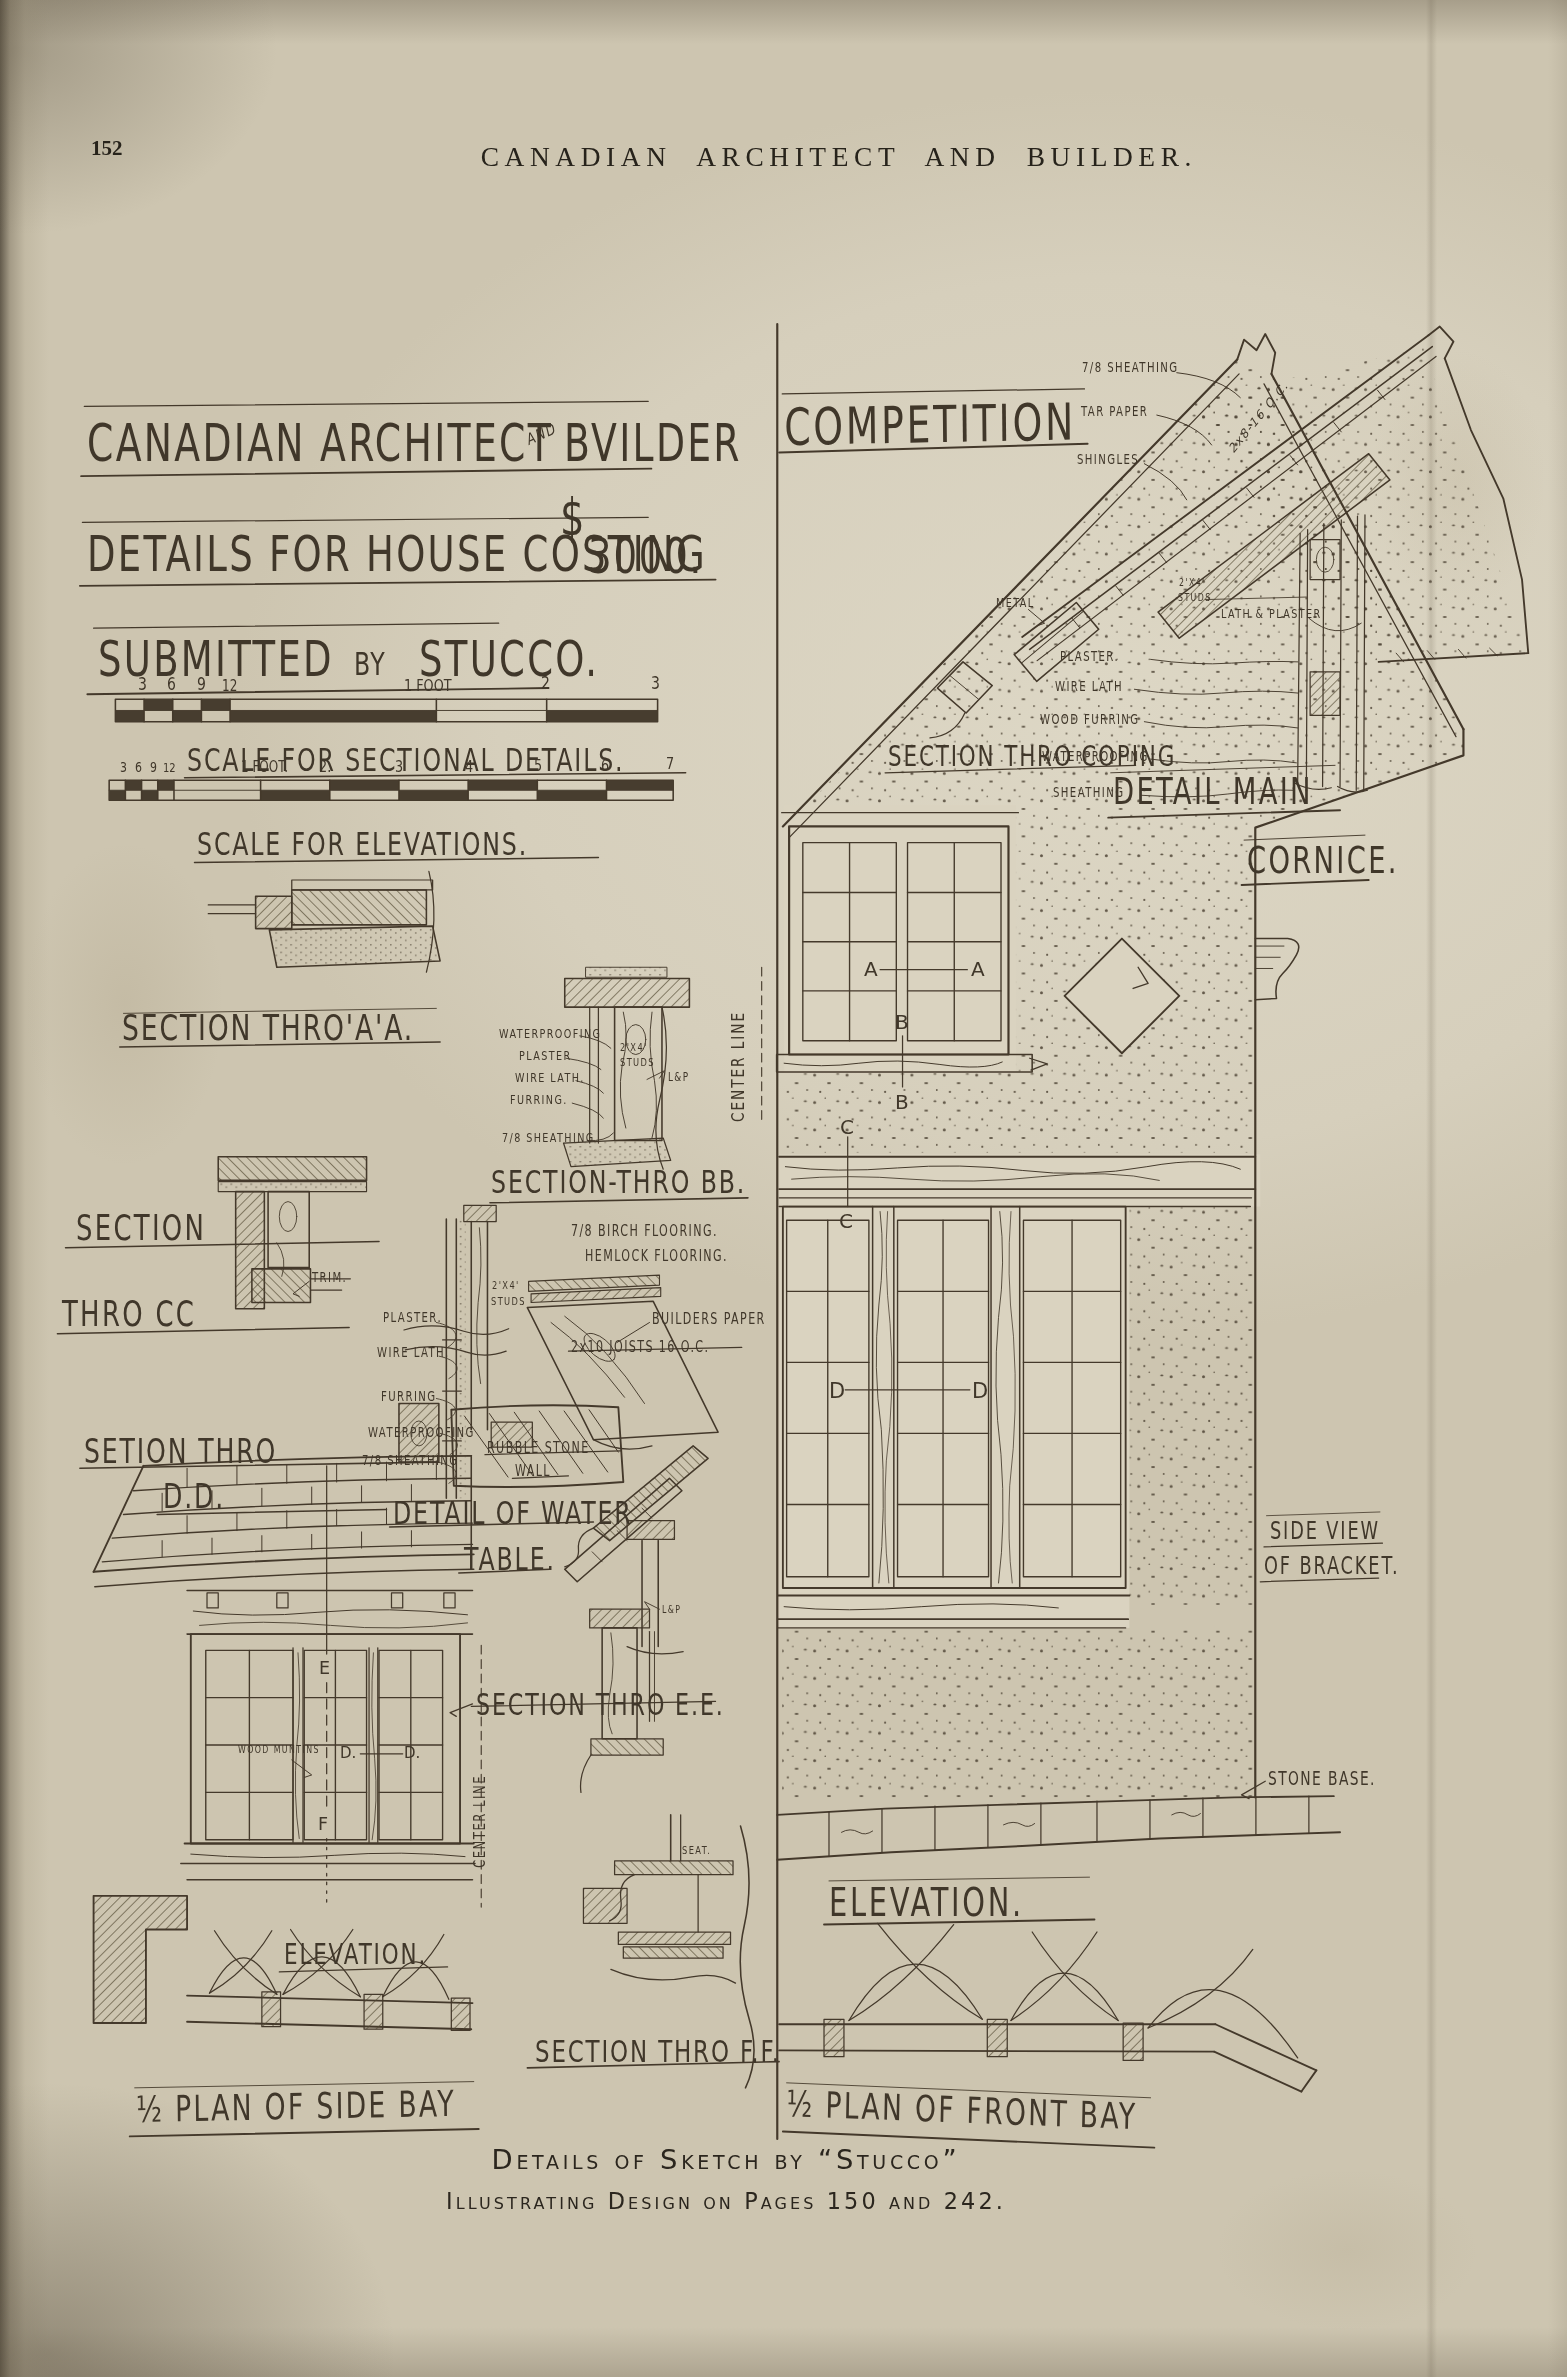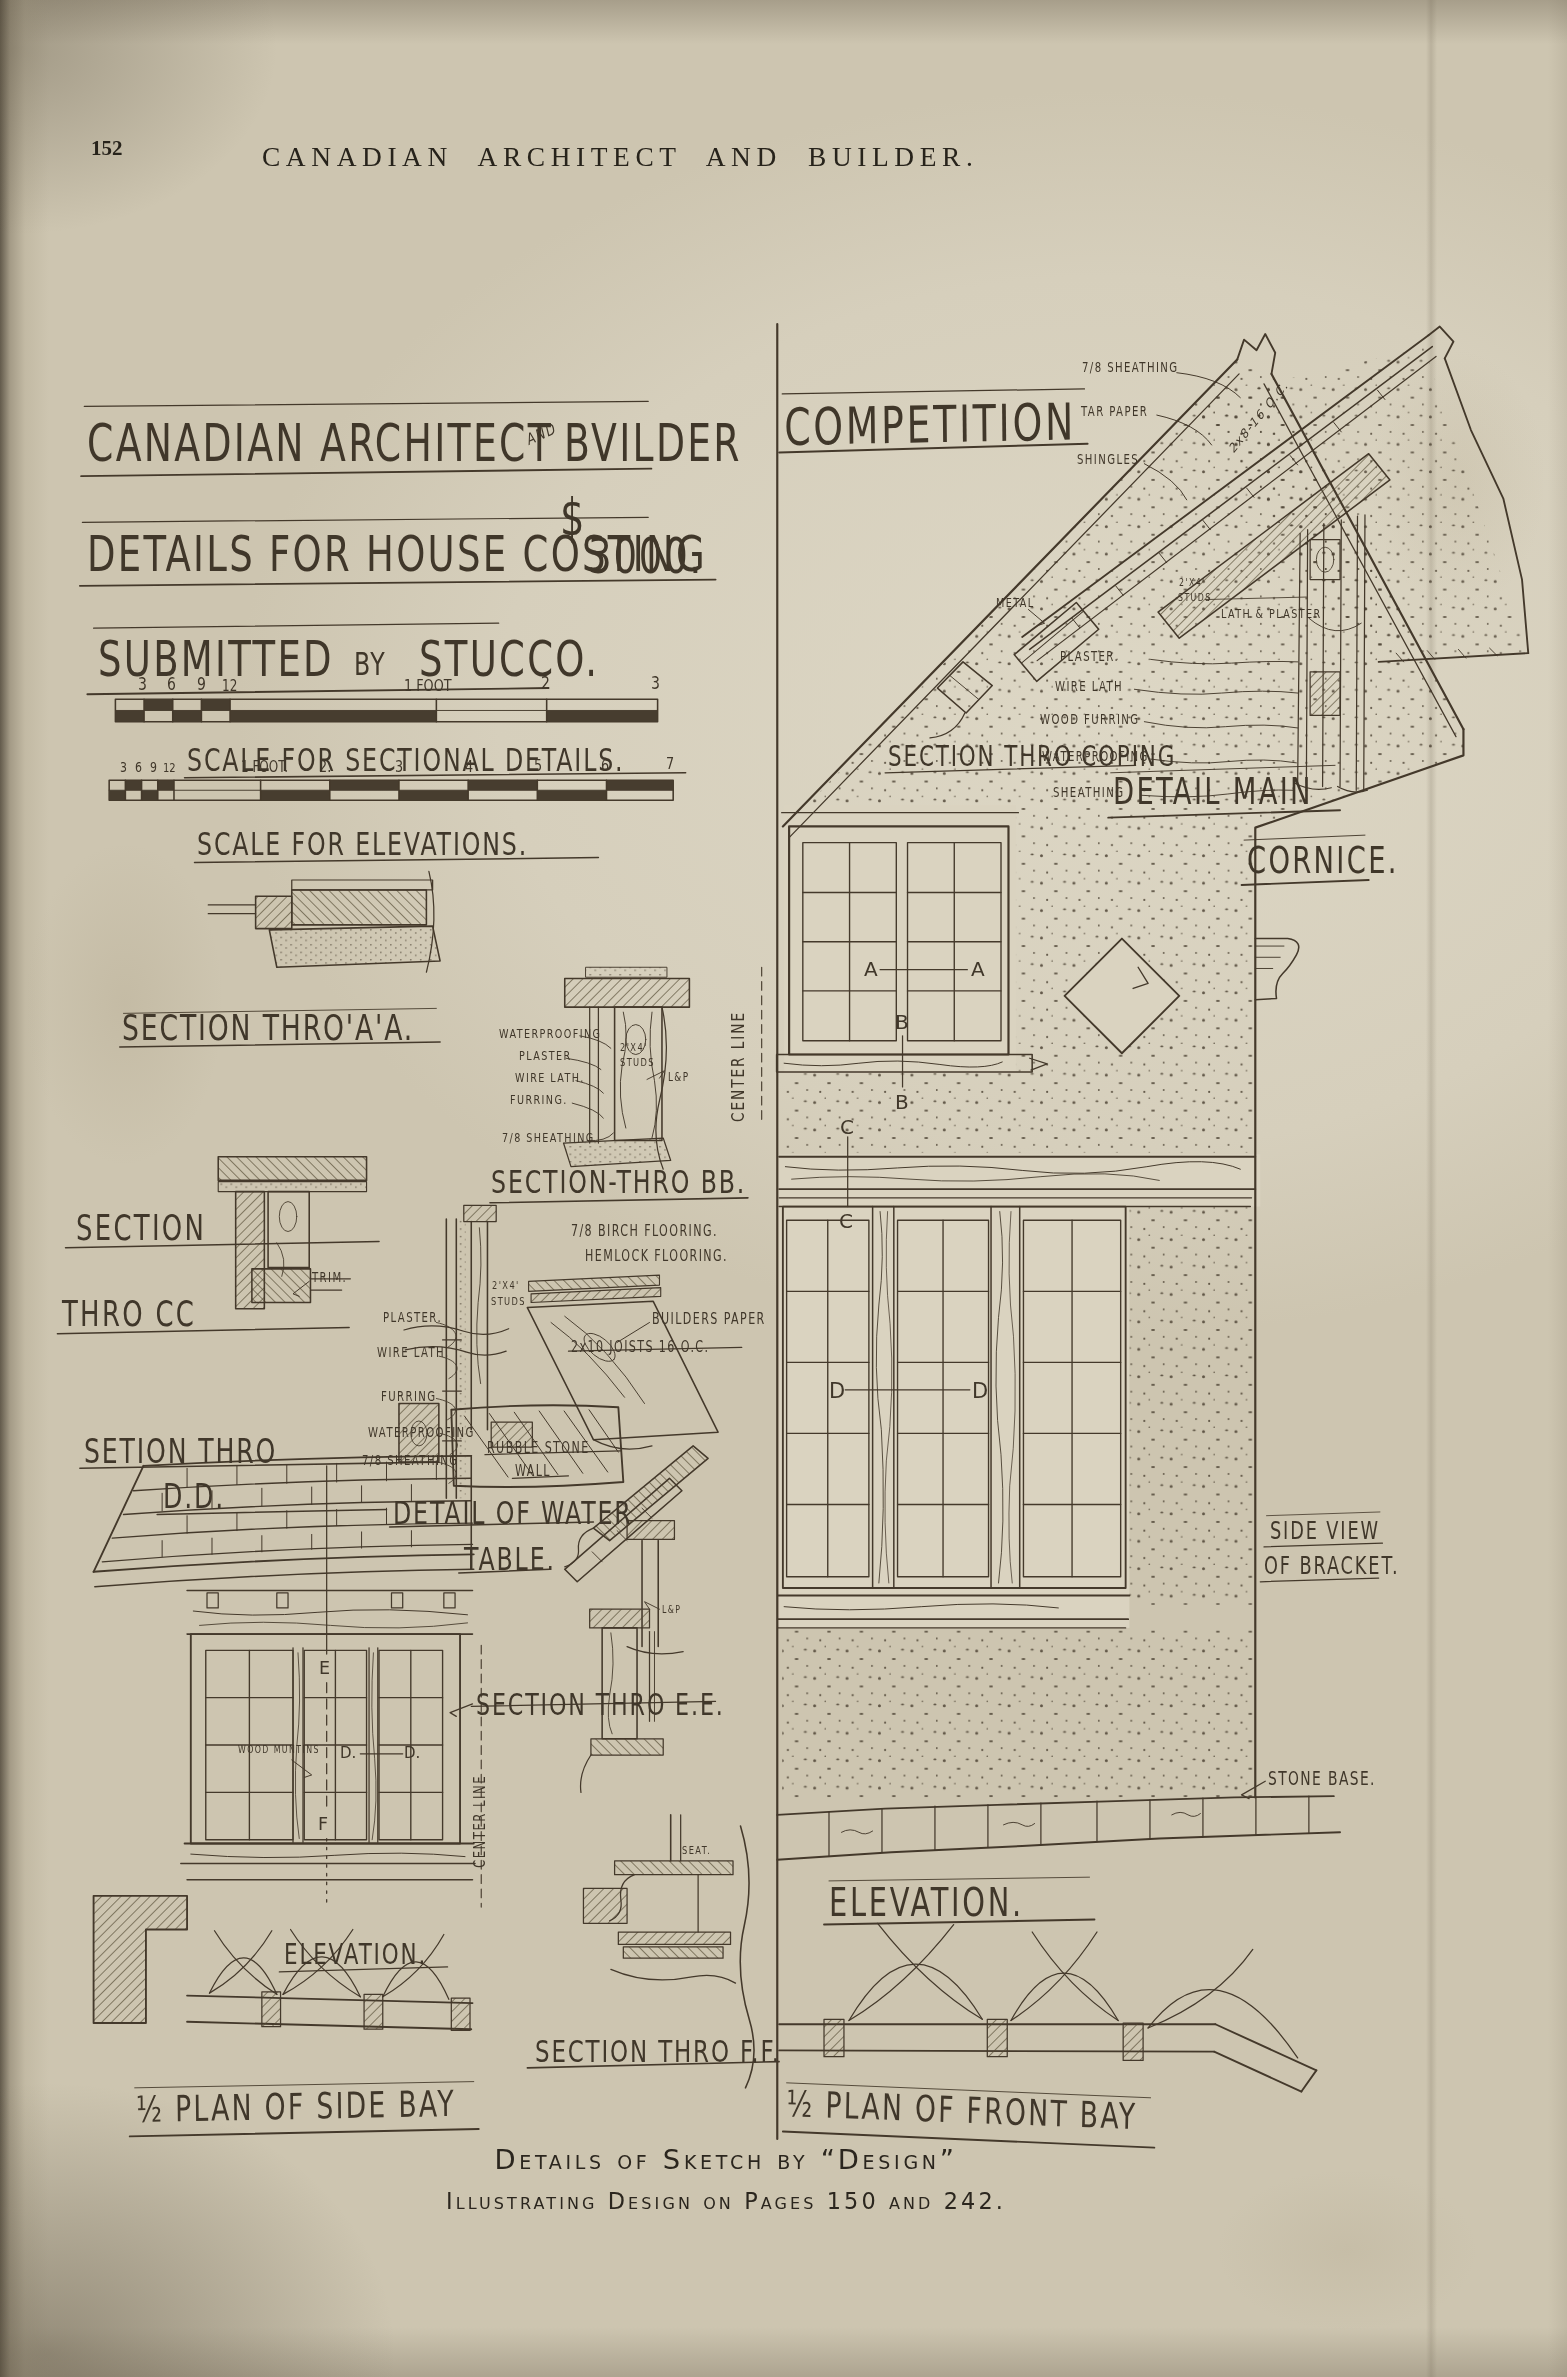--- a/index.html
+++ b/index.html
@@ -540,21 +540,21 @@
           <line x1="529" y1="1252" x2="529" y2="1284"></line>
         <line x1="640" y1="1252" x2="640" y2="1284"></line>
           <line x1="751" y1="1252" x2="751" y2="1284"></line>
         <line x1="862" y1="1252" x2="862" y2="1284"></line>
           <line x1="973" y1="1252" x2="973" y2="1284"></line>
       </g>
     </g>
   </svg>
 
   <div class="ser" style="left:91px;top:136px;font-size:21px;font-weight:bold;">152</div>
-  <div class="ser" style="left:262px;top:142px;width:935px;text-align:left;font-size:27.4px;letter-spacing:5.6px;word-spacing:13.7px;">CANADIAN ARCHITECT AND BUILDER.</div>
+  <div class="ser" style="left:262px;top:142px;width:935px;text-align:right;font-size:27.4px;letter-spacing:5.6px;word-spacing:13.7px;">CANADIAN ARCHITECT AND BUILDER.</div>
 
   <div class="hl" style="left:87px;top:414px;font-size:51px;letter-spacing:3.1px;">CANADIAN ARCHITECT</div>
   <div class="hl" style="left:525px;top:431px;font-size:16px;transform:scaleX(.74) rotate(-18deg);">AND</div>
   <div class="hl" style="left:564px;top:414px;font-size:51px;letter-spacing:3.1px;">BVILDER</div>
   <div class="hl" style="left:784px;top:398px;font-size:51px;letter-spacing:3.7px;transform:scaleX(.74) rotate(-0.8deg);">COMPETITION</div>
   <div class="hl" style="left:87px;top:525px;font-size:50px;letter-spacing:3.1px;">DETAILS FOR HOUSE COSTING</div>
   <div class="hl" style="left:560px;top:487px;font-size:52px;">$</div>
   <div class="hl" style="left:588px;top:527px;font-size:50px;letter-spacing:2.5px;">3000.</div>
   <div class="hl" style="left:98px;top:630px;font-size:50px;letter-spacing:3.1px;">SUBMITTED</div>
   <div class="hl" style="left:354px;top:645px;font-size:32px;">BY</div>
@@ -657,17 +657,17 @@
   <div class="mk" style="left:895px;top:1090px;font-size:20px;">B</div>
   <div class="mk" style="left:840px;top:1115px;font-size:20px;">C</div>
   <div class="mk" style="left:839px;top:1209px;font-size:20px;">C</div>
   <div class="mk" style="left:829px;top:1379px;font-size:21px;">D</div>
   <div class="mk" style="left:972px;top:1379px;font-size:21px;">D</div>
   <div class="mk" style="left:319px;top:1658px;font-size:17.5px;">E</div>
   <div class="mk" style="left:318px;top:1814px;font-size:17.5px;">F</div>
   <div class="mk" style="left:340px;top:1744px;font-size:15px;">D.</div>
   <div class="mk" style="left:404px;top:1744px;font-size:15px;">D.</div>
 
-  <div class="cap" style="top:2144px;font-size:27.4px;letter-spacing:3.7px;">Details of Sketch by “Design”</div>
+  <div class="cap" style="top:2144px;font-size:27.4px;letter-spacing:3.7px;">Details of Sketch by “Stucco”</div>
   <div class="cap" style="top:2188px;font-size:22.4px;letter-spacing:3.1px;">Illustrating Design on Pages 150 and 242.</div>
 
 </div>
 
 
 </body></html>

